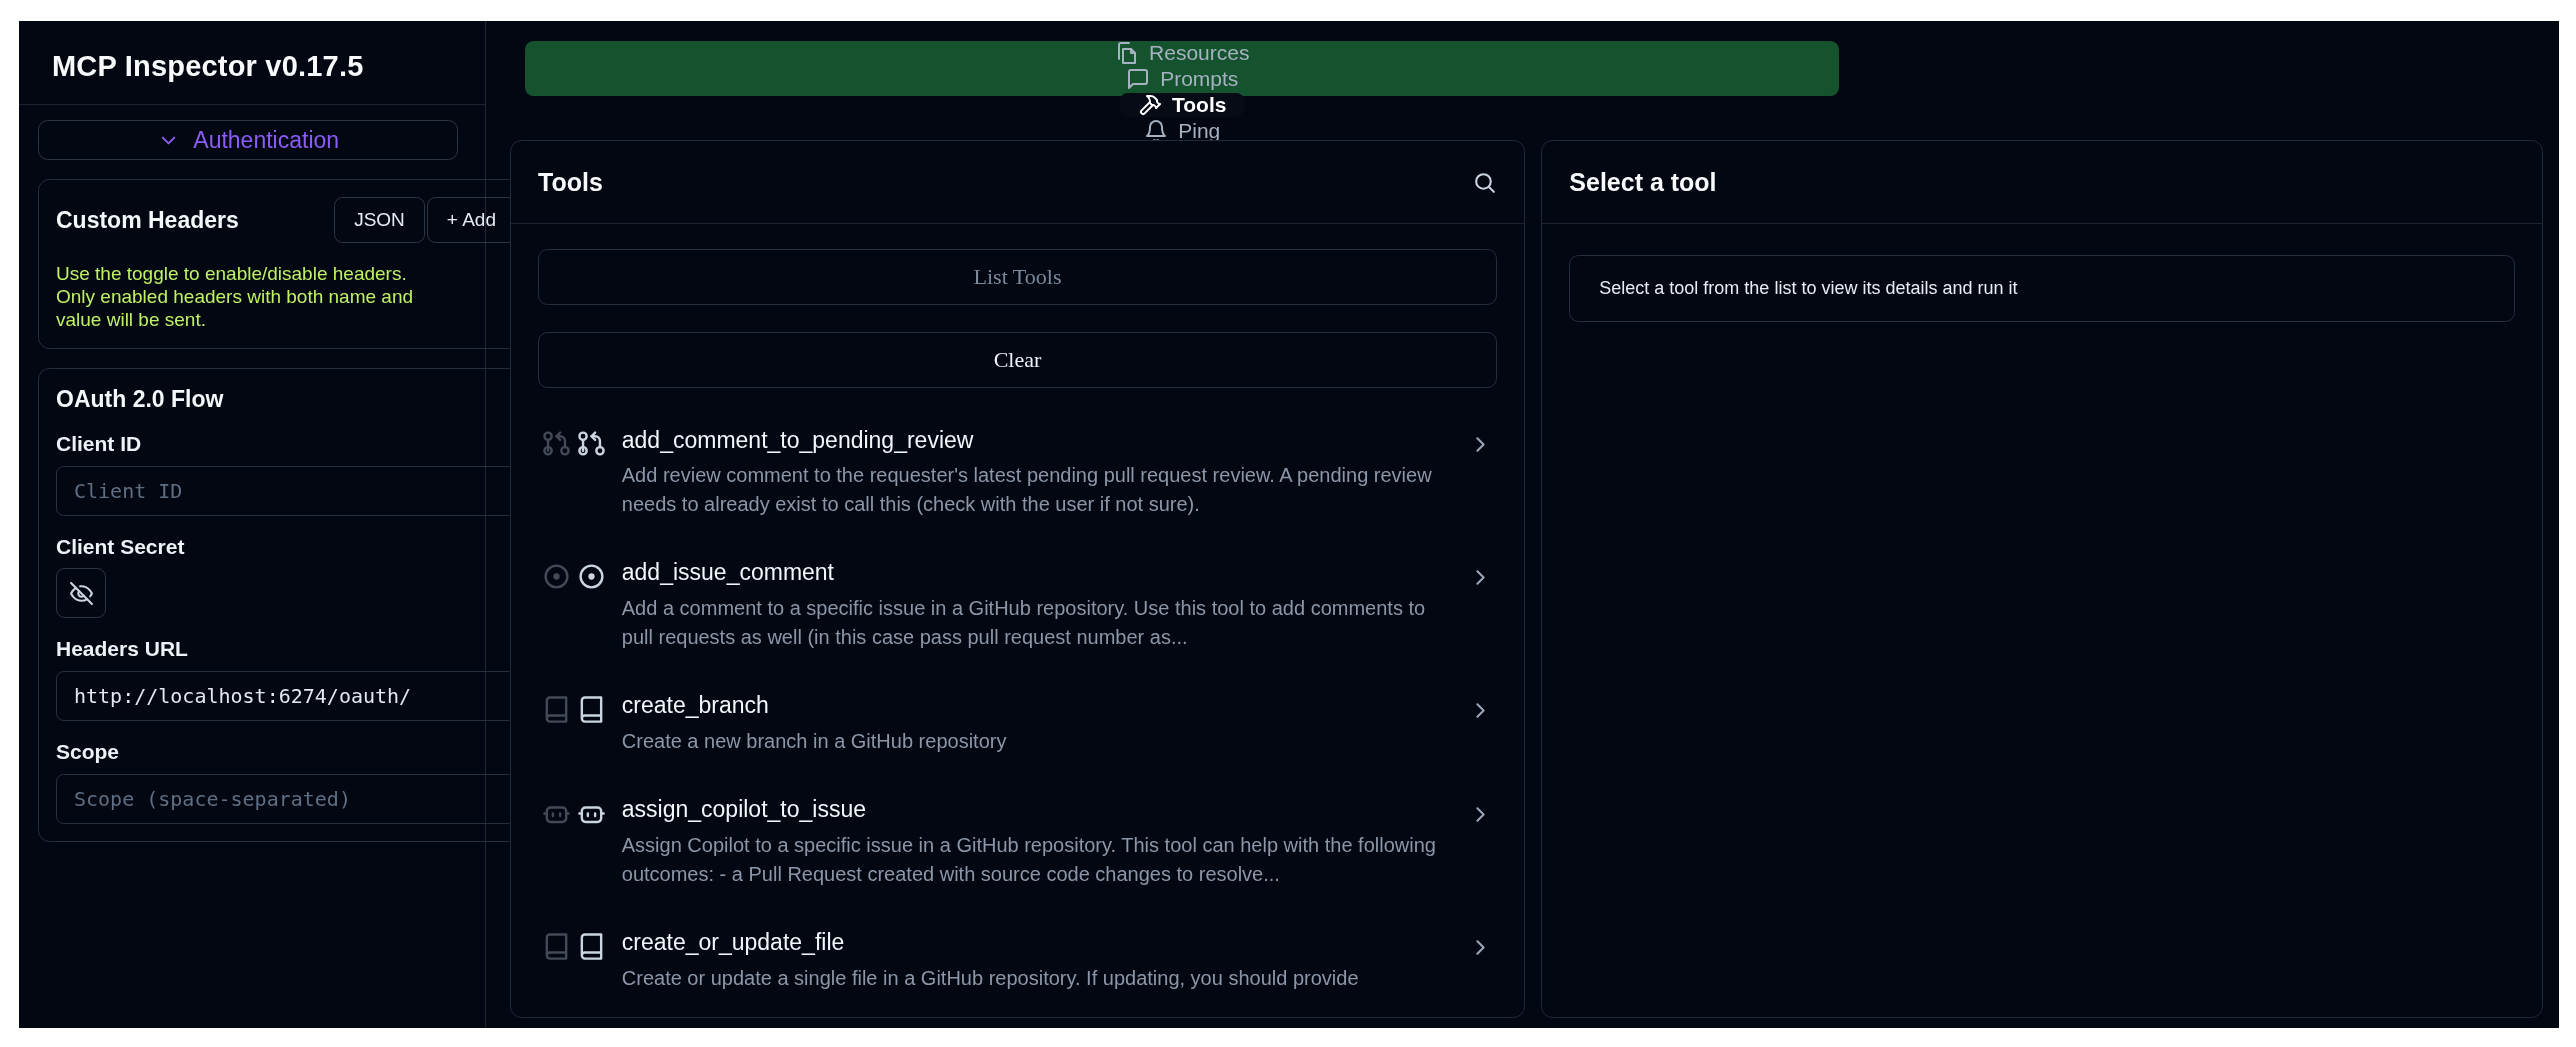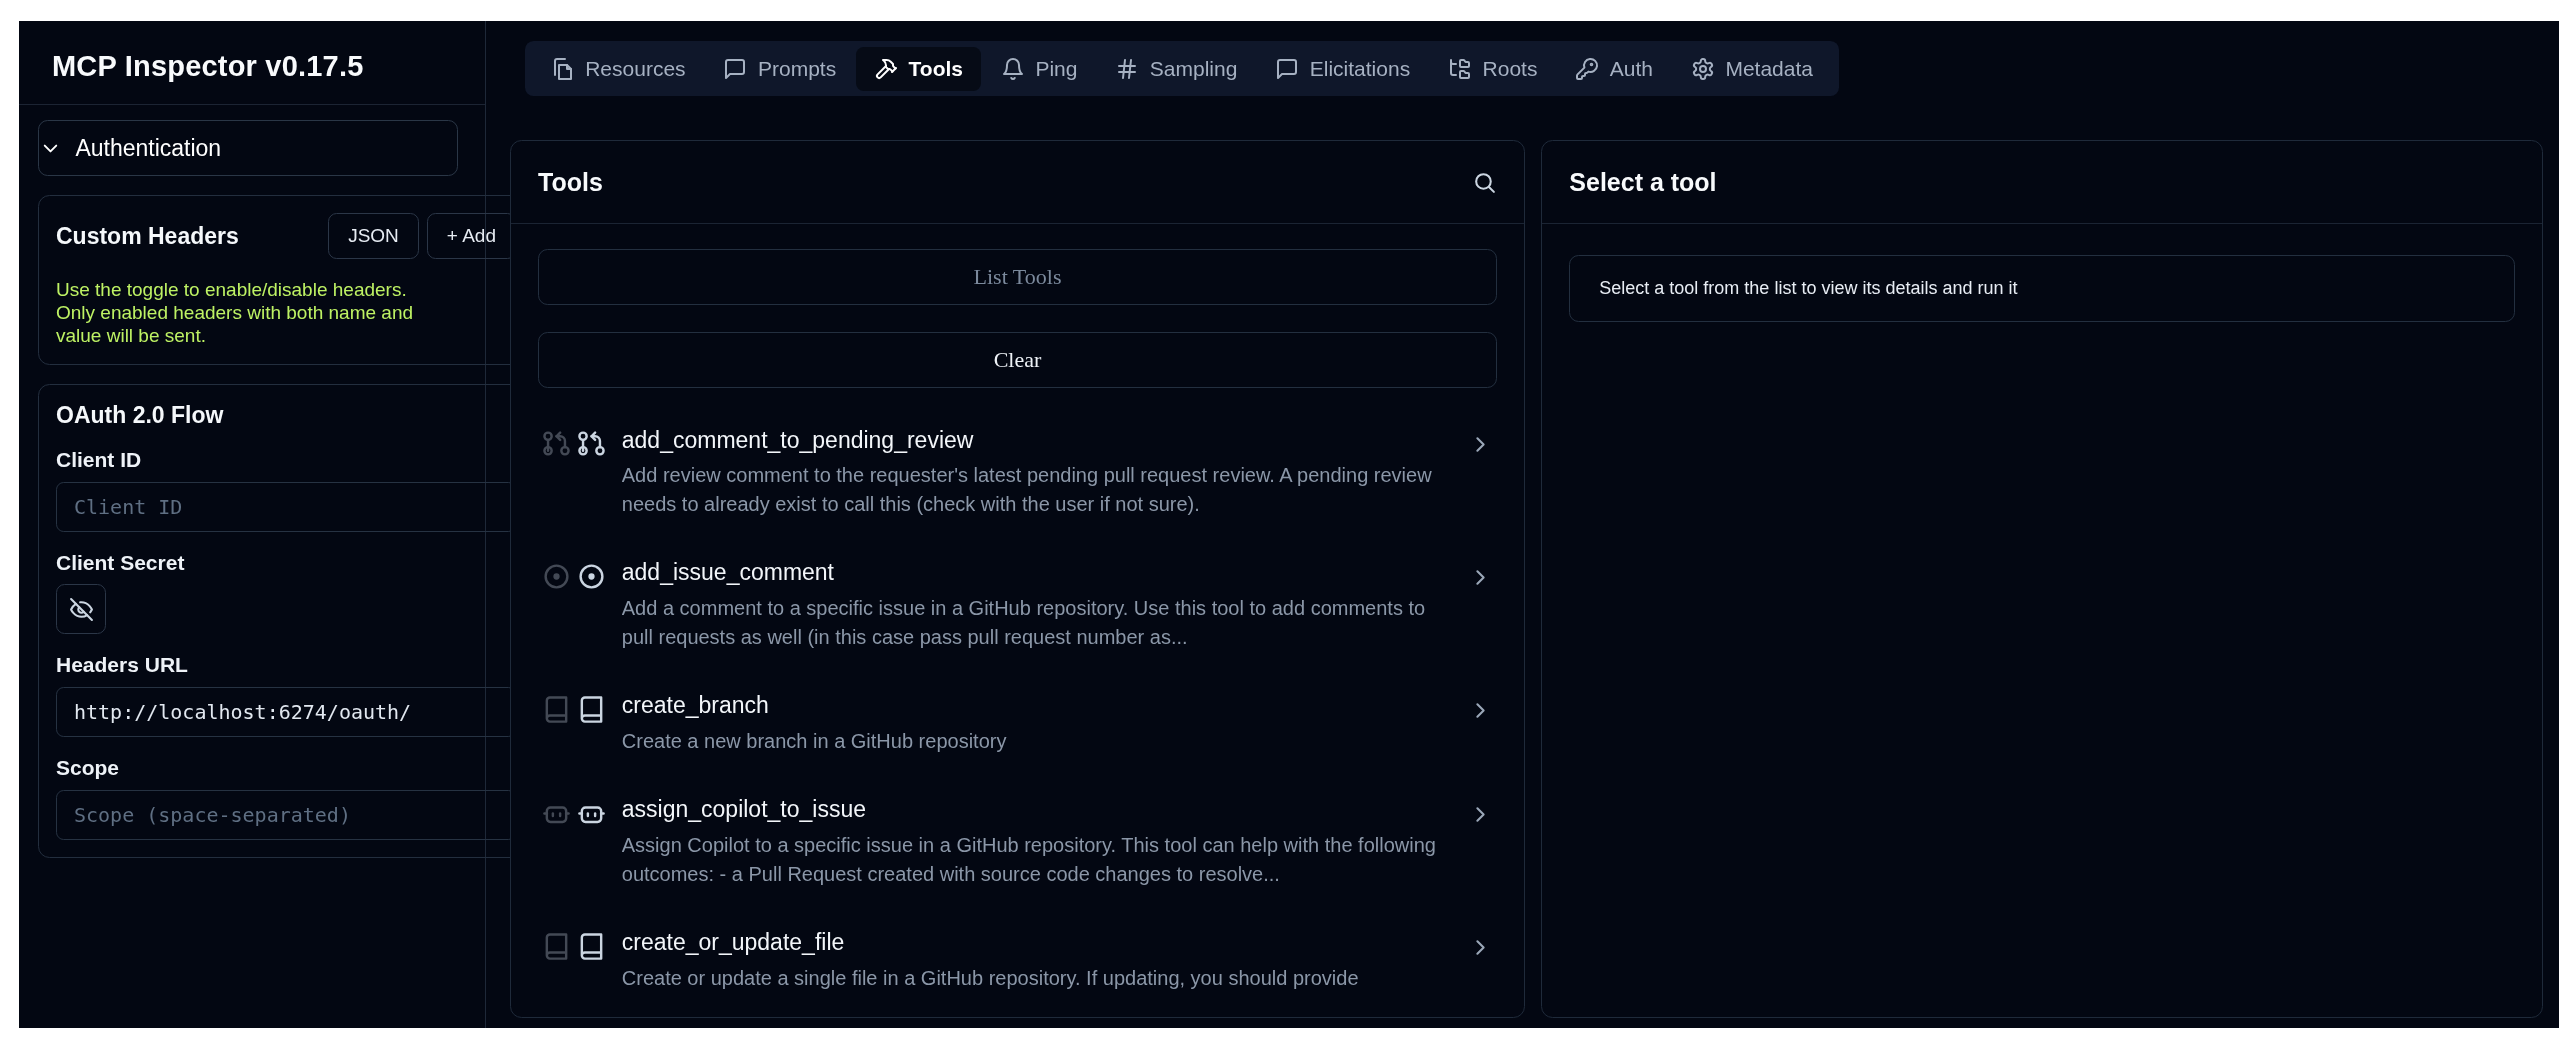--- a/index.html
+++ b/index.html
@@ -6,30 +6,30 @@
   html,body { width:2576px; height:1047px; background:#ffffff; overflow:hidden;
               font-family:"Liberation Sans", sans-serif; }
   .app { position:absolute; left:19px; top:21px; width:2540px; height:1007px;
          background:#030712; color:#f1f5f9; display:flex; }
 
   
   .sidebar { width:467px; flex:none; border-right:1px solid #1e2838; background:#030712; }
   .sidebar-header { padding:29px 33px 21px 33px; border-bottom:1px solid #1c2433; }
   .sidebar-header h1 { font-size:29px; font-weight:700; letter-spacing:0.2px; color:#f8fafc; }
 
-  .auth-collapse { display:flex; align-items:center; justify-content:flex-start; gap:13.4px;
-        margin:15.3px 9.6px 0 19px; width:420px; height:56px; background:transparent;
-        border:1px solid #2a3646; border-radius:9.6px; color:#ffffff; font-size:23px;
+  .auth-collapse { display:flex; align-items:center; justify-content:center; gap:13.4px;
+        margin:15.3px 9.6px 0 19px; width:420px; height:40px; background:transparent;
+        border:1px solid #2a3646; border-radius:9.6px; color:#8b5cf6; font-size:23px;
         font-family:inherit; cursor:pointer; }
 
   .card { margin:19px 17px 0 19px; width:496px; border:1px solid #232e3e; border-radius:11.5px;
           padding:17px; }
   .card h2 { font-size:23px; font-weight:700; color:#f5f8fb; }
   .card-head { display:flex; align-items:center; justify-content:space-between; }
-  .head-actions { display:flex; gap:8px; }
+  .head-actions { display:flex; gap:2px; }
   .pill-btn { height:46px; padding:0 19px; background:transparent; border:1px solid #2b3647;
         border-radius:8.6px; color:#e7ecf3; font-size:19px; font-family:inherit; cursor:pointer; }
 
   .header-entry { margin-top:17px; border:1px solid #232e3e; border-radius:9.6px; padding:15.3px; }
   .entry-row { display:flex; align-items:center; gap:11.5px; }
   .toggle { position:relative; width:56px; height:29px; flex:none; background:#ffffff;
         border:none; border-radius:957px; cursor:pointer; }
   .toggle .knob { position:absolute; right:2.9px; top:2.9px; width:23px; height:23px;
         border-radius:50%; background:#0b101d; }
   .mono-input, .mono-box { font-family:"DejaVu Sans Mono", monospace; font-size:20px;
@@ -48,22 +48,22 @@
         margin:19px 0 9.6px 0; }
   .oauth h2 { margin-bottom:3.8px; }
   .secret-row { display:flex; gap:9.6px; }
   .square-btn { width:50px; height:50px; flex:none; border:1px solid #2b3647; border-radius:8.6px;
         background:transparent; display:flex; align-items:center; justify-content:center;
         color:#cbd5e1; cursor:pointer; }
 
   
   .main { flex:1; position:relative; }
   .tabbar { position:absolute; left:39px; top:20px; width:1314px; height:55px;
-        background:#0f172a; border-radius:8.6px; display:flex; align-items:center;
-        padding:0 7.7px; gap:1.9px; }
+        background:#14532d; border-radius:8.6px; display:flex; align-items:center;
+        padding:0 7.7px; gap:1.9px;flex-direction:column; }
   .tab { display:flex; align-items:center; gap:10.5px; height:44px; padding:0 18px;
         border:none; background:transparent; border-radius:7.7px; color:#a6b1c2;
         font-size:21px; font-family:inherit; cursor:pointer; white-space:nowrap; }
   .tab.active { background:#060b16; color:#ffffff; font-weight:600; }
   .tab svg { flex:none; }
 
   .panels { position:absolute; left:24px; top:119px; display:flex; gap:16.3px; }
   .panel { border:1px solid #1f2a3a; border-radius:11.5px; height:878px; background:#030712;
         overflow:hidden; }
   .tools-panel { width:1015px; }

